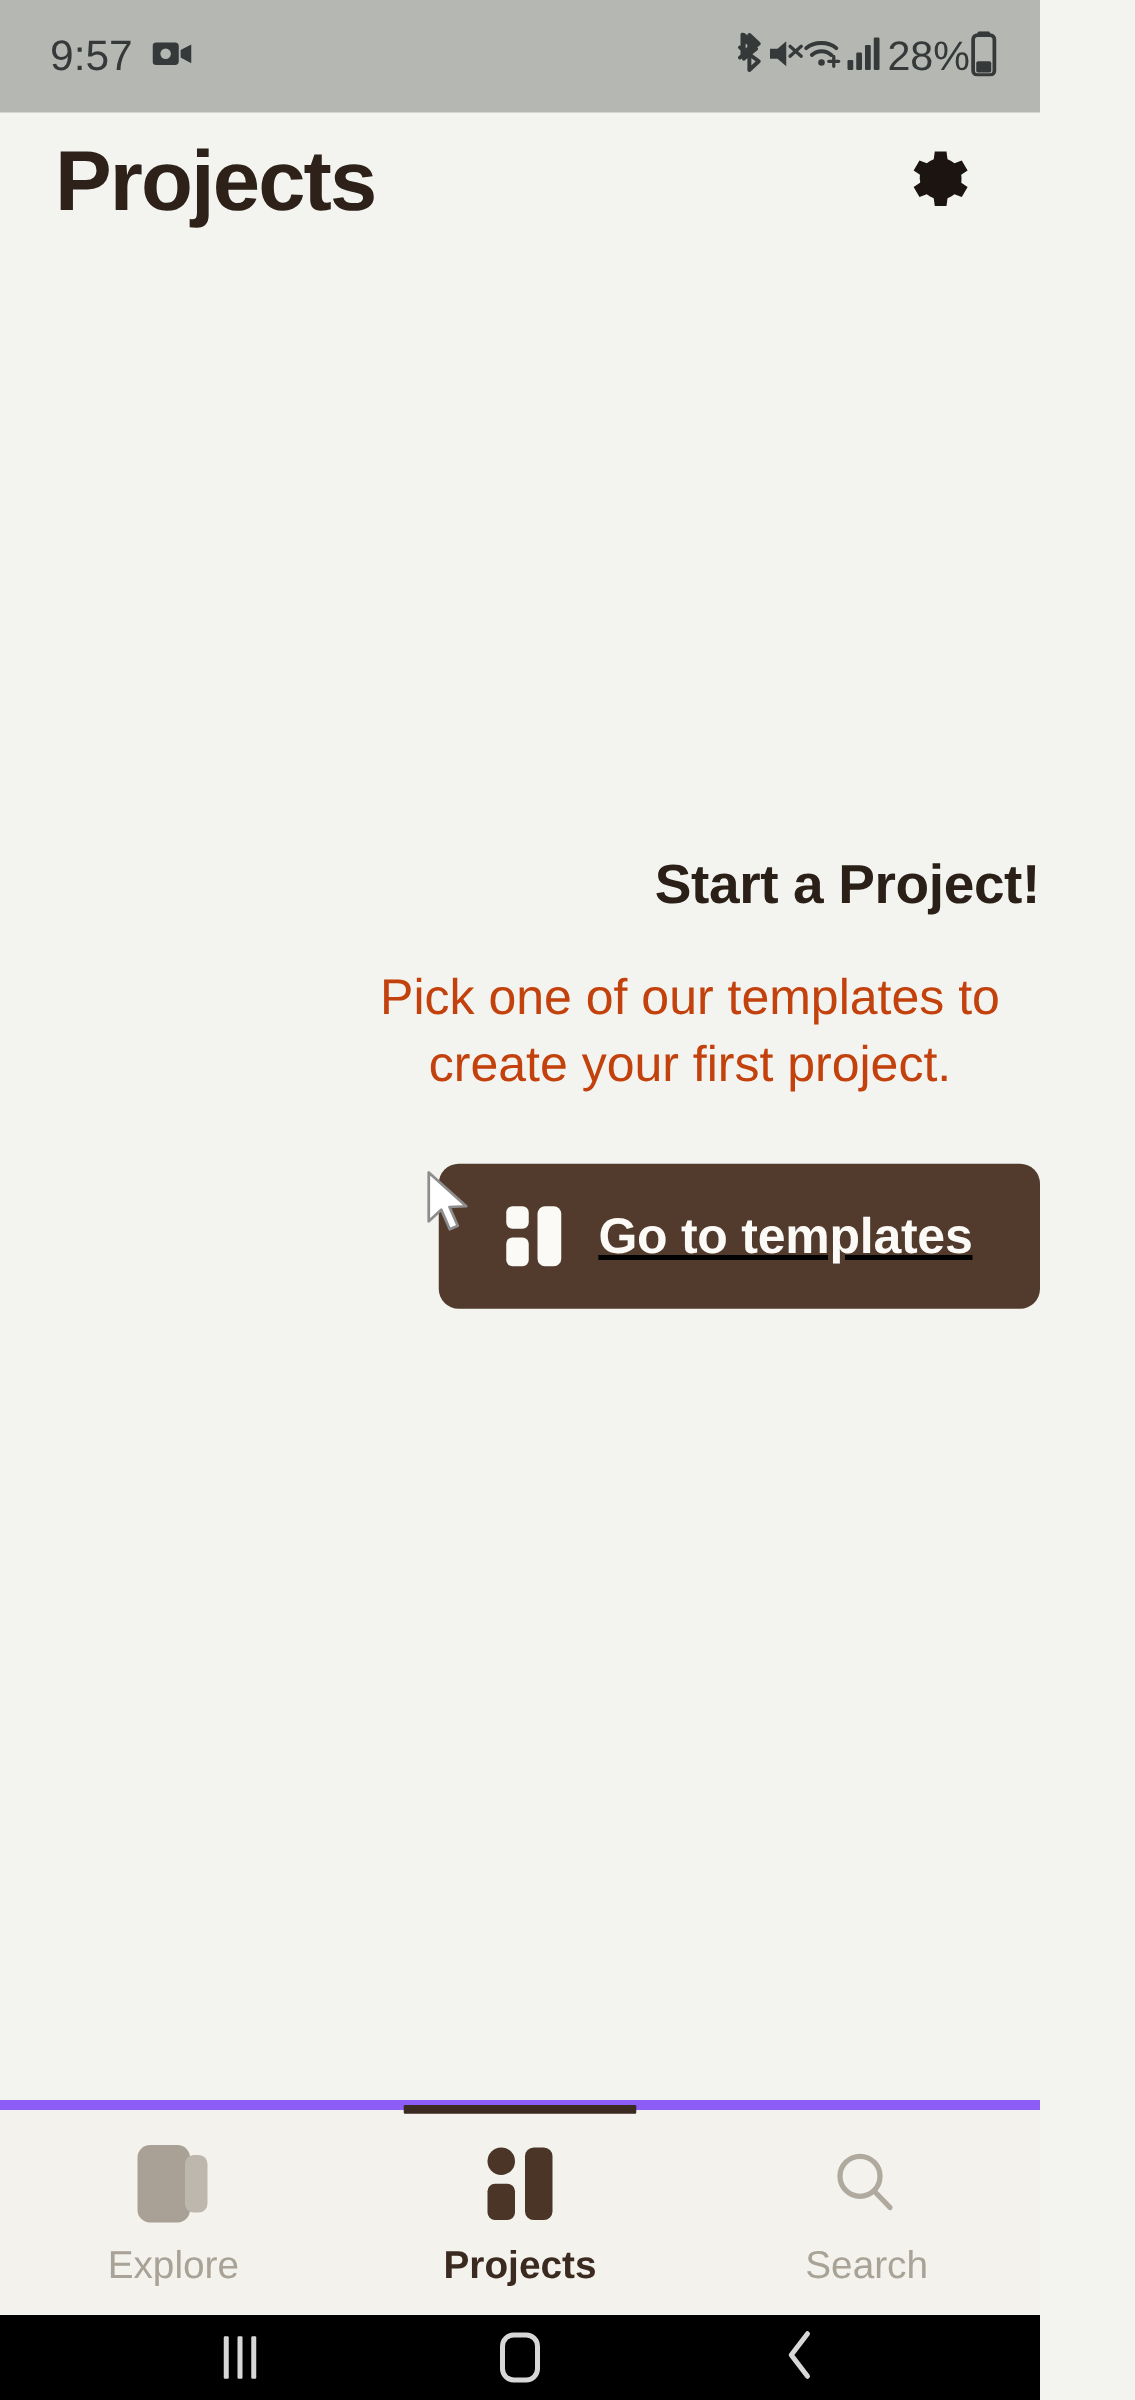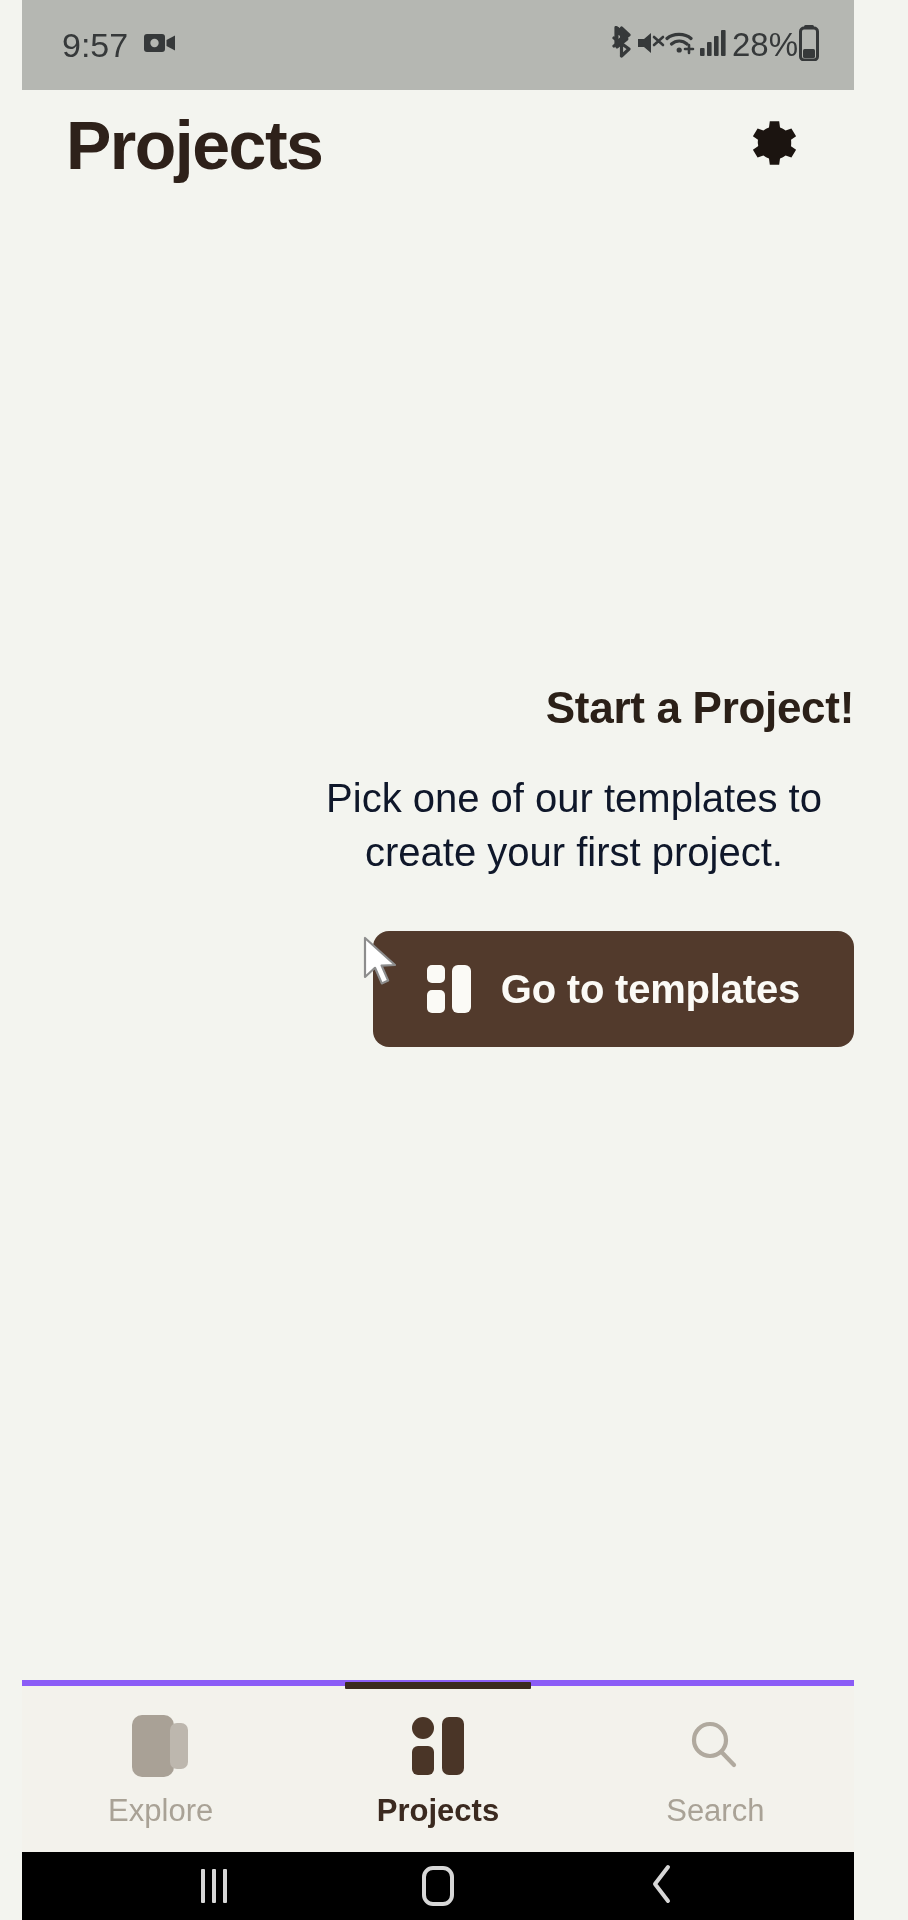--- a/index.html
+++ b/index.html
@@ -3,21 +3,21 @@
 <meta charset="utf-8">
 <style>
   * { margin:0; padding:0; box-sizing:border-box; }
   html,body { width:908px; height:1920px; }
   body {
     font-family:"Liberation Sans", sans-serif;
     background:#f3f4ef;
     overflow:hidden;
     position:relative;
   }
-  .phone { width:832px; height:1920px; display:flex; flex-direction:column; position:relative; background:#f3f4ef;margin-left:22px; }
+  .phone { width:832px; height:1920px; display:flex; flex-direction:column; position:relative; background:#f3f4ef; }
 
   
   .statusbar {
     height:90px; flex:0 0 90px; background:#b5b7b2;
     display:flex; align-items:center; justify-content:space-between;
     padding:0 34px 0 40px;
   }
   .sb-left { display:flex; align-items:center; gap:16px; }
   .sb-time { font-size:34px; color:#36393a; letter-spacing:0px; font-family:"Liberation Sans",sans-serif; }
   .sb-right { display:flex; align-items:center; }
@@ -40,43 +40,43 @@
   .content {
     flex:1 1 auto; display:flex; flex-direction:column;
     align-items:flex-end; justify-content:center;
     padding-bottom:150px;
   }
   .empty-title {
     font-size:44px; font-weight:bold; color:#2b2018;
     letter-spacing:-0.3px; margin-bottom:38px; text-align:center;
   }
   .empty-sub {
-    font-size:40px; color:#0f172a; line-height:1.35;
+    font-size:40px; color:#c2410c; line-height:1.35;
     text-align:center; max-width:560px; margin-bottom:52px; font-weight:400;
   }
   .cta {
     background:#523a2c; border:none; border-radius:16px;
     height:116px; padding:0 54px;
     display:flex; align-items:center; justify-content:center; gap:30px;
-    cursor:pointer; min-width:434px;
+    cursor:pointer; min-width:434px;text-decoration:underline;
   }
   .cta-label { color:#fbfaf6; font-size:40px; font-weight:bold; letter-spacing:-0.2px; }
 
   
   .dash { width:44px; height:48px; position:relative; flex:0 0 44px; }
   .dash i { position:absolute; background:#fbfaf6; display:block; }
   .dash .d1 { left:0; top:0; width:18px; height:18px; border-radius:5px; }
   .dash .d2 { left:0; top:25px; width:18px; height:23px; border-radius:5px; }
   .dash .d3 { left:25px; top:0; width:19px; height:48px; border-radius:6px; }
 
   
   .bottomnav {
     flex:0 0 172px; height:172px; position:relative;
     background:#f3f2ec;
-    border-top:6px solid #8b5cf6;
+    border-top:8px solid #8b5cf6;
     display:flex;
   }
   .navitem {
     flex:1 1 25%; display:flex; flex-direction:column;
     align-items:center; justify-content:center; gap:16px;
     position:relative; cursor:pointer; padding-top:6px;
   }
   .navitem .indicator {
     position:absolute; top:-4px; left:50%; transform:translateX(-50%);
     width:186px; height:7px; background:#3b2a20; border-radius:1px;

